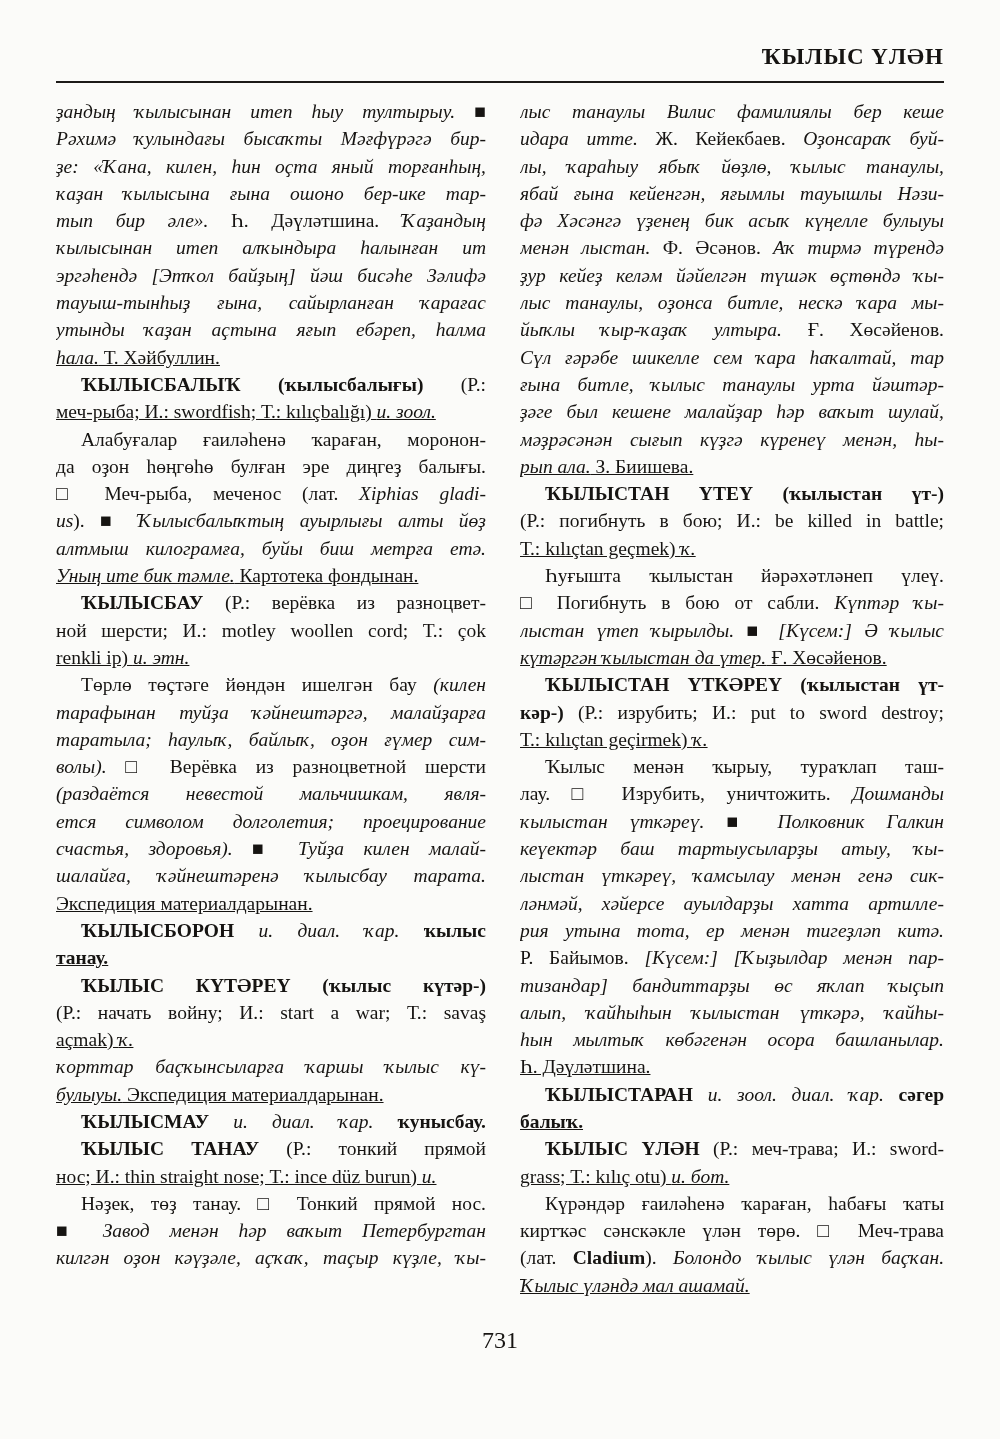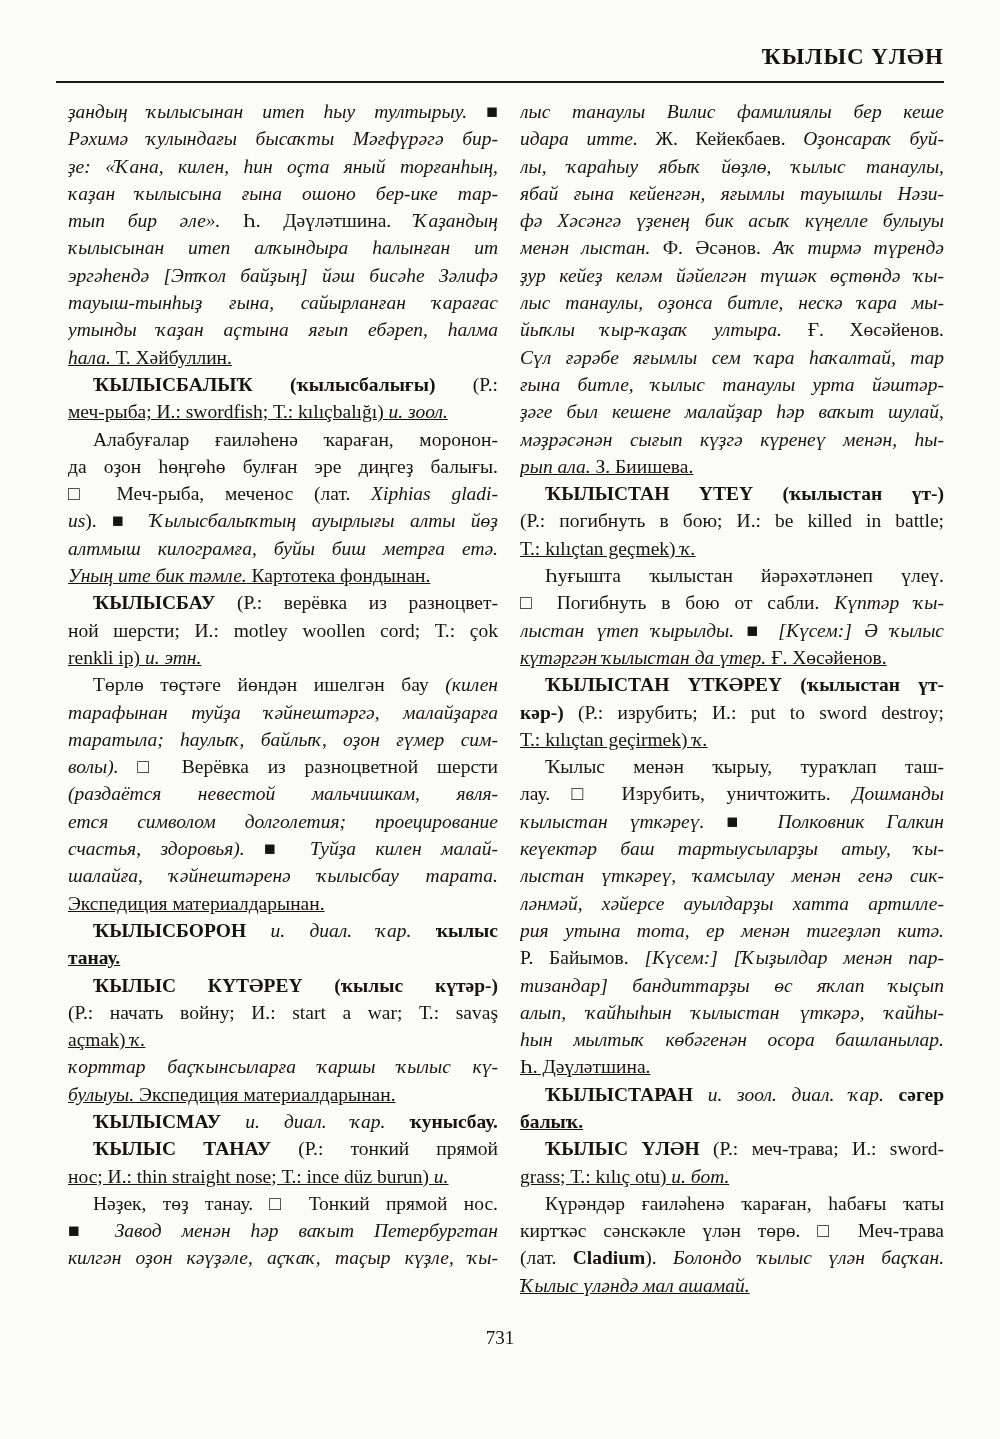--- a/index.html
+++ b/index.html
@@ -24,21 +24,20 @@
   }
   .rule{
     margin-top:11px;
     border:0;border-top:2.5px solid #1c1a18;
     height:0;
   }
   .columns{
     margin-top:15px;
     display:flex;
     justify-content:space-between;
-    margin-left:12px;
   }
   .col{
     width:430px;
     font-size:19.5px;
   }
   .col.right{width:424px;}
   .line{
     height:27.3px;
     line-height:27.3px;
     text-align:justify;
@@ -53,21 +52,21 @@
   }
   .line.ind{text-indent:25px;}
   .b{font-weight:bold;text-align:center;}
   .i{font-style:italic;}
   .bi{font-weight:bold;}
   .pageno{
     position:absolute;
     left:0;right:0;
     top:1327px;
     text-align:center;
-    font-size:19px;
+    font-size:24px;
   }
 </style>
 </head>
 <body>
 
 <div class="page">
   <div class="header-row">
     <span class="header-title">ҠЫЛЫС ҮЛӘН</span>
   </div>
   <hr class="rule">
@@ -120,21 +119,21 @@
     <div class="col right">
         <div class="line"><span class="i">лыс танаулы Вилис фамилиялы бер кеше</span></div>
         <div class="line"><span class="i">идара итте.</span><span> Ж. Кейекбаев. </span><span class="i">Оҙонсараҡ буй-</span></div>
         <div class="line"><span class="i">лы, ҡараһыу ябыҡ йөҙлө, ҡылыс танаулы,</span></div>
         <div class="line"><span class="i">ябай ғына кейенгән, яғымлы тауышлы Нәзи-</span></div>
         <div class="line"><span class="i">фә Хәсәнгә үҙенең бик асыҡ күңелле булыуы</span></div>
         <div class="line"><span class="i">менән лыстан.</span><span> Ф. Әсәнов. </span><span class="i">Аҡ тирмә түрендә</span></div>
         <div class="line"><span class="i">ҙур кейеҙ келәм йәйелгән түшәк өҫтөндә ҡы-</span></div>
         <div class="line"><span class="i">лыс танаулы, оҙонса битле, нескә ҡара мы-</span></div>
         <div class="line"><span class="i">йыҡлы ҡыр-ҡаҙаҡ ултыра.</span><span> Ғ. Хөсәйенов.</span></div>
-        <div class="line"><span class="i">Сүл ғәрәбе яғымлы сем ҡара һаҡалтай, тар</span></div>
+        <div class="line"><span class="i">Сүл ғәрәбе шикелле сем ҡара һаҡалтай, тар</span></div>
         <div class="line"><span class="i">ғына битле, ҡылыс танаулы урта йәштәр-</span></div>
         <div class="line"><span class="i">ҙәге был кешене малайҙар һәр ваҡыт шулай,</span></div>
         <div class="line"><span class="i">мәҙрәсәнән сығып күҙгә күренеү менән, һы-</span></div>
         <div class="line pend"><span class="i">рып ала.</span><span> З. Биишева.</span></div>
         <div class="line ind"><span class="b">ҠЫЛЫСТАН ҮТЕҮ (ҡылыстан үт-)</span></div>
         <div class="line"><span>(Р.: погибнуть в бою; И.: be killed in battle;</span></div>
         <div class="line pend"><span>Т.: kılıçtan geçmek) </span><span class="i">ҡ.</span></div>
         <div class="line ind"><span>Һуғышта ҡылыстан йәрәхәтләнеп үлеү.</span></div>
         <div class="line"><span>□ Погибнуть в бою от сабли. </span><span class="i">Күптәр ҡы-</span></div>
         <div class="line"><span class="i">лыстан үтеп ҡырылды.</span><span> ■ </span><span class="i">[Күсем:] Ә ҡылыс</span></div>

